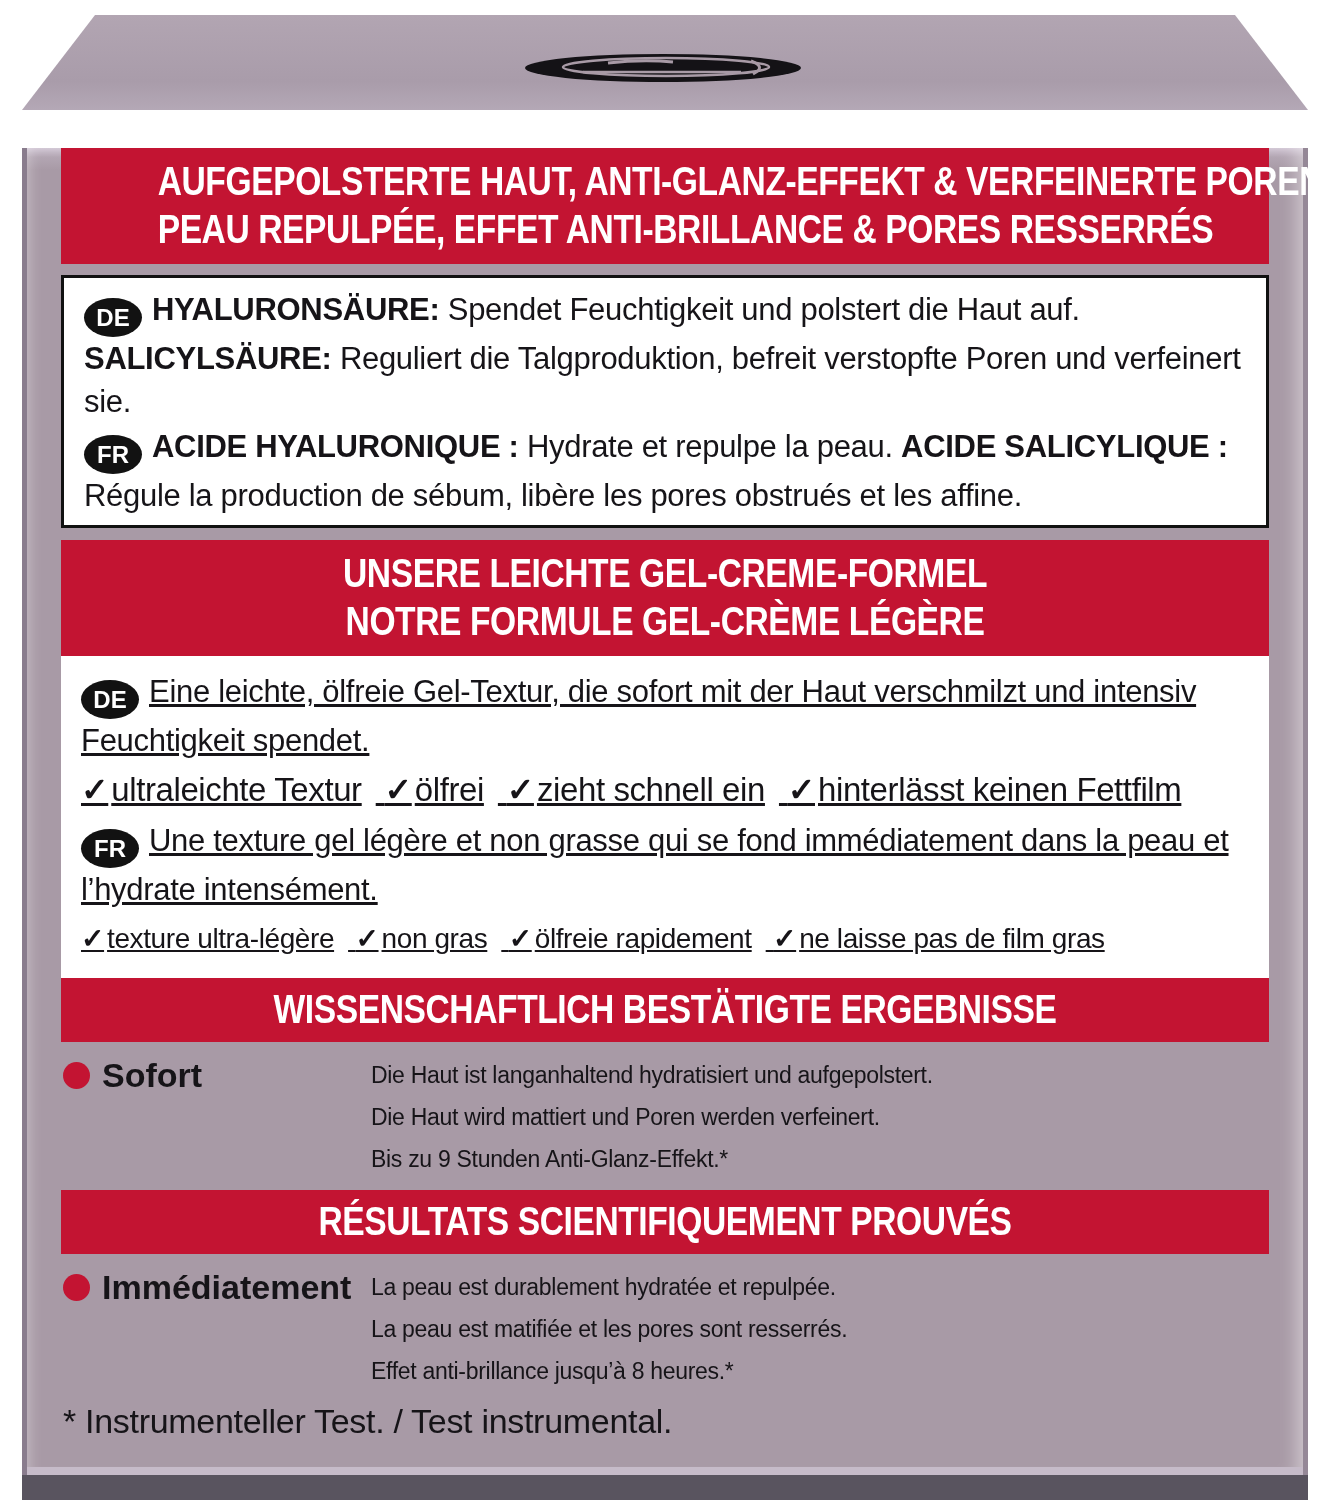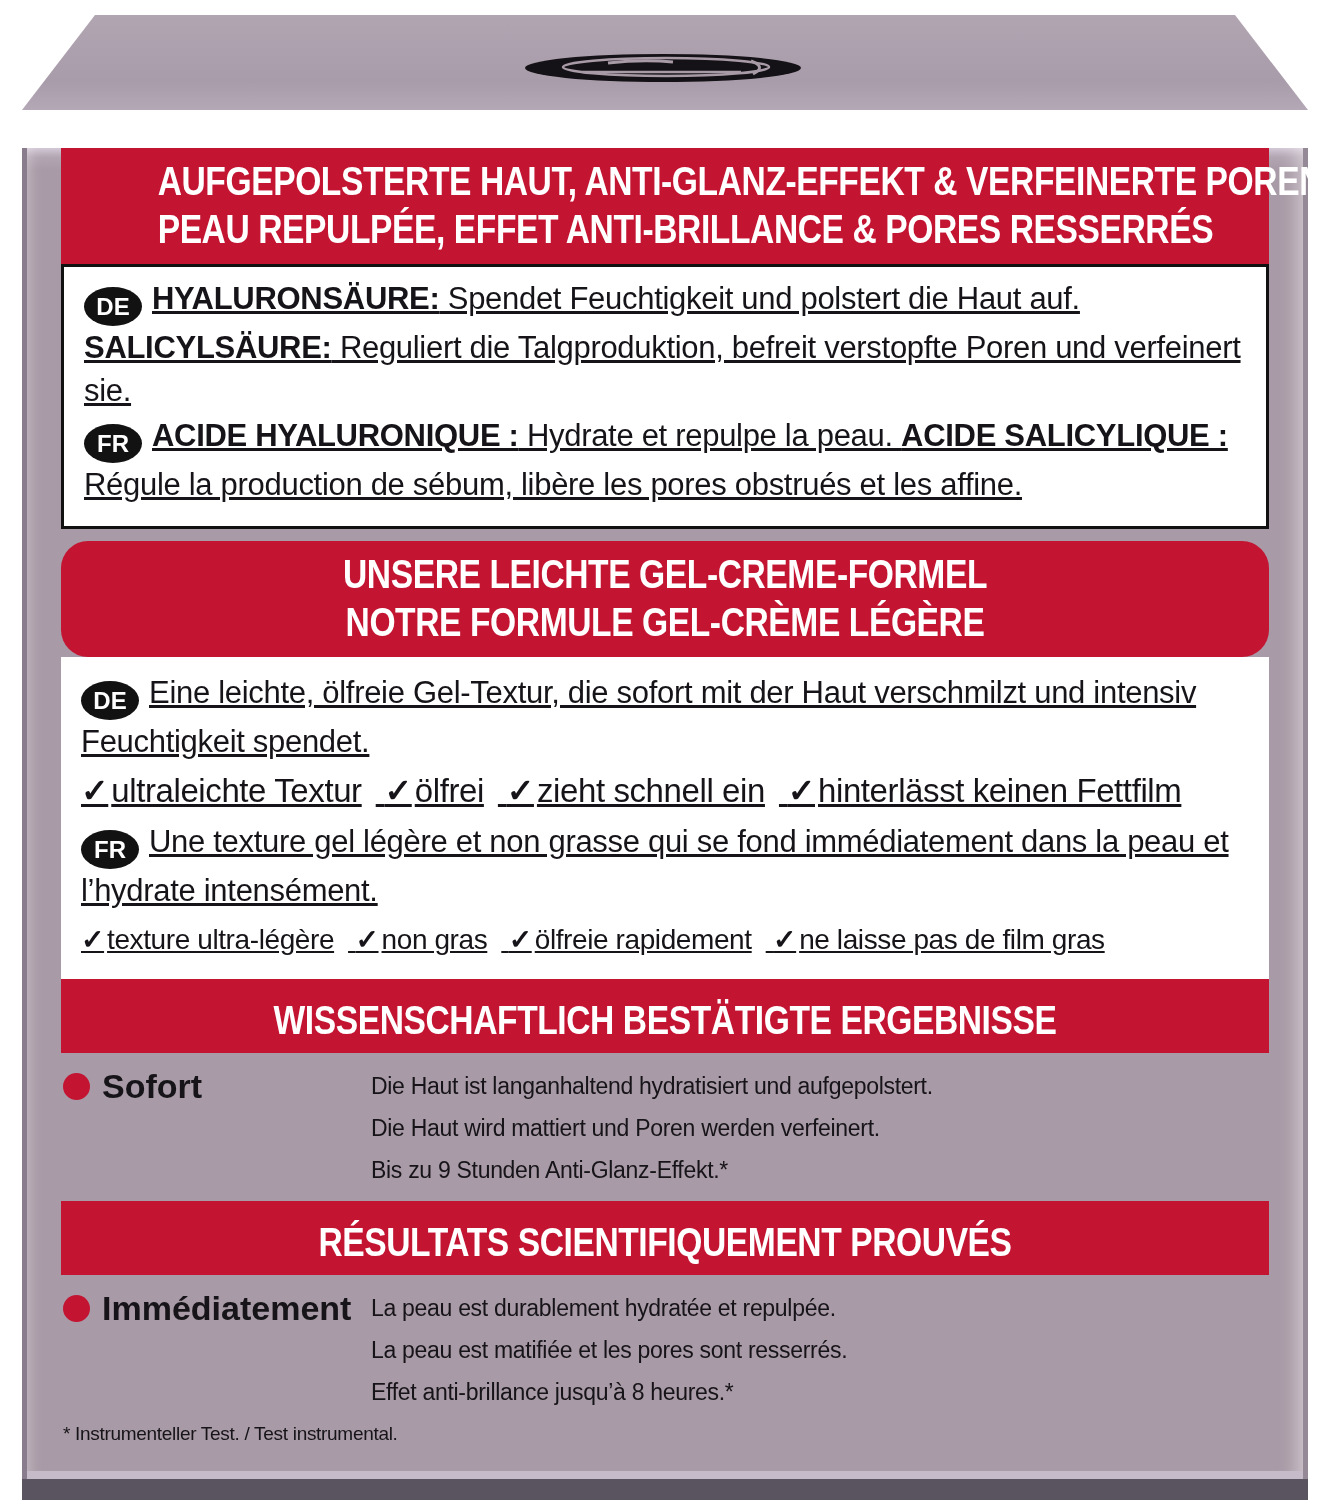--- a/index.html
+++ b/index.html
@@ -24,48 +24,48 @@
     box-shadow:inset 10px 0 14px -8px rgba(255,255,255,.35), inset -14px 0 18px -8px rgba(255,255,255,.45);
   }
   .banner{
     background:var(--red);color:#fff;text-align:center;
     padding:9px 0 11px 0;
   }
   .banner .bl{
     display:block;font-weight:bold;font-size:40px;line-height:48px;
     transform:scaleX(0.84);transform-origin:50% 50%;white-space:nowrap;letter-spacing:-0.5px;
   }
-  .banner.single{padding:17px 0 9px 0;}
+  .banner.single{padding:7px 0 9px 0;}
   .whitebox{
     background:#ffffff;color:#161418;
     font-size:31px;line-height:43px;letter-spacing:-0.3px;
   }
-  .whitebox.bordered{border:3px solid #111;padding:10px 20px 20px 20px;text-decoration:underline;}
+  .whitebox.bordered{border:3px solid #111;padding:10px 20px 8px 20px;margin-top:11px;}
   .whitebox.flush{padding:14px 20px 10px 20px;text-decoration:underline;}
   .lang-badge{
     display:inline-block;background:#121212;color:#fff;font-weight:bold;
     width:58px;height:39px;border-radius:50%;text-align:center;
     font-size:24px;line-height:39px;letter-spacing:0;vertical-align:-6px;margin-right:10px;
   }
   b.term{font-weight:bold;}
   .para{margin:0;}
   .para + .para{margin-top:2px;}
   .checks{white-space:nowrap;font-size:33px;letter-spacing:-0.4px;margin:6px 0 8px 0;}
   .checks.fr{font-size:28px;}
   .check-item{margin-right:14px;}
   .tick{font-weight:bold;margin-right:3px;}
   .results{display:flex;margin:12px 0 10px 0;}
   .res-label{flex:0 0 310px;font-weight:bold;font-size:34px;line-height:42px;display:flex;align-items:flex-start;text-align:right;}
   .bullet{width:27px;height:27px;border-radius:50%;background:var(--red);display:inline-block;margin:8px 12px 0 2px;flex:0 0 27px;}
   .res-lines{flex:1;font-size:23px;line-height:42px;letter-spacing:-0.3px;}
   .res-lines div{white-space:nowrap;}
-  .footnote{font-size:19px;letter-spacing:-0.3px;margin:2px 0 0 2px;}
+  .footnote{font-size:34px;letter-spacing:-0.3px;margin:2px 0 0 2px;}
   .bottom-light{height:8px;background:#c6bbc9;margin:26px -34px 0 -34px;}
   .edge-dark{height:27px;background:#59545f;}
-  .mt12{margin-top:12px;border-radius:27px;}
+  .mt12{margin-top:12px;}
 </style>
 </head>
 <body>
 
 <div class="box">
 
   <div class="face-top">
     <svg class="thumb-hole" width="280" height="32" viewBox="0 0 280 32">
       <ellipse cx="140" cy="16" rx="138" ry="14" fill="#141216"></ellipse>
       <ellipse cx="143" cy="15" rx="103" ry="9" fill="none" stroke="#a89aa6" stroke-width="2.5"></ellipse>

